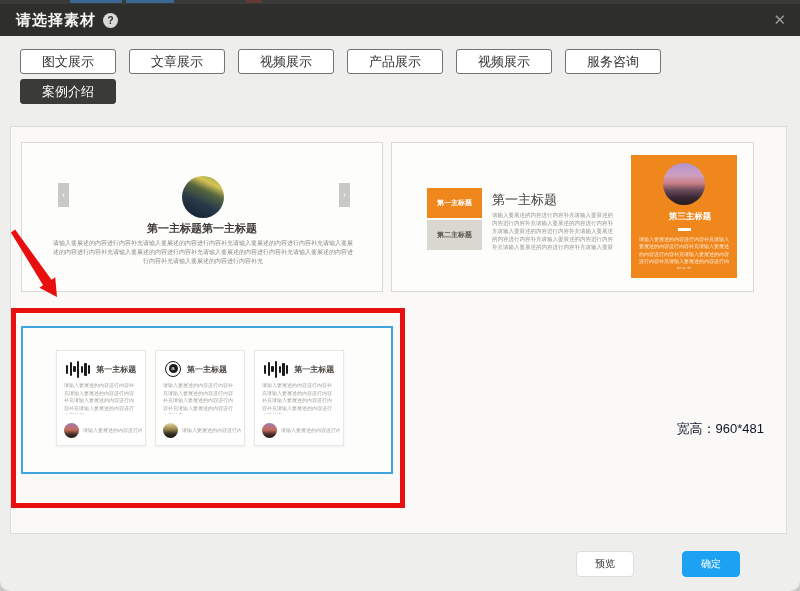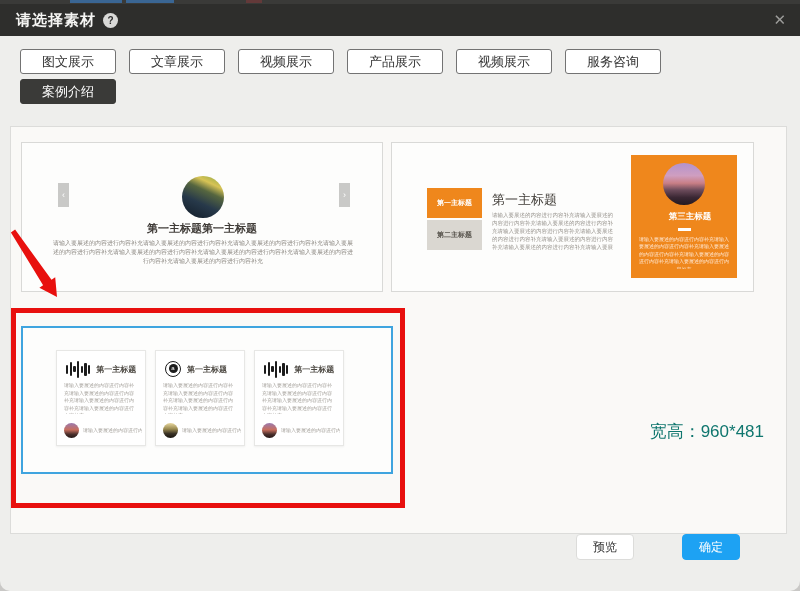--- a/index.html
+++ b/index.html
@@ -30,21 +30,21 @@
   .row2 { top:79px; }
   .tab { height:25px; padding:0 21px; background:#ffffff; border:1px solid #737373; border-radius:3px;
          font-size:13px; color:#333; font-family:inherit; display:flex; align-items:center; cursor:pointer; }
   .tab.selected { background:#3a3a38; border-color:#3a3a38; color:#fff; }
 
   
   .panel { position:absolute; left:10px; top:126px; width:777px; height:408px;
            background:#faf9f7; border:1px solid #dcdcda; }
 
   .tpl { position:absolute; background:#fdfdfc; border:1px solid #d9d9d7; cursor:pointer; }
-  .sizelabel { position:absolute; font-size:17px; color:#0f766e; text-align:right; }
+  .sizelabel { position:absolute; font-size:13px; color:#0f172a; text-align:right; }
 
   
   .tpl1 { left:10px; top:15px; width:362px; height:150px; }
   .navbtn { position:absolute; top:40px; width:11px; height:24px; background:#c9c9c7; color:#ffffff;
             font-size:9px; display:flex; align-items:center; justify-content:center; }
   .navbtn.prev { left:36px; }
   .navbtn.next { left:317px; }
   .t1-circle { position:absolute; left:160px; top:33px; width:42px; height:42px; border-radius:50%;
                background:linear-gradient(205deg,#a3b04a 8%,#d7c355 22%,#56663f 38%,#27394a 62%,#141f2b 95%); }
   .t1-title { position:absolute; top:78px; left:0; width:100%; text-align:center;
@@ -99,21 +99,21 @@
                background:linear-gradient(180deg,#9c7bb0 0%,#c86f5e 45%,#4a2f2c 75%,#241716 100%); }
   .mc2 .mc-avatar { background:linear-gradient(180deg,#e8d8a0 0%,#9a8a50 40%,#3c3426 70%,#17130e 100%); }
   .mc-foot-text { font-size:5px; color:#a39f99; white-space:nowrap; overflow:hidden; }
 
   
   .annotation-rect { position:absolute; left:11px; top:308px; width:394px; height:200px;
                      border:5px solid #e8100e; pointer-events:none; }
   .annotation-arrow { position:absolute; left:5px; top:223px; pointer-events:none; }
 
   
-  .btn { position:absolute; top:534px; width:58px; height:26px; border-radius:4px; font-size:12px;
+  .btn { position:absolute; top:551px; width:58px; height:26px; border-radius:4px; font-size:10px;
          font-family:Liberation Mono, monospace; cursor:pointer; }
   .btn-preview { left:576px; background:#ffffff; border:1px solid #dcdcda; color:#333; }
   .btn-confirm { left:682px; background:#1da2f3; border:1px solid #1da2f3; color:#ffffff; }
 </style>
 </head>
 <body>
 
 <div class="dialog">
 
   <div class="topstrip">

